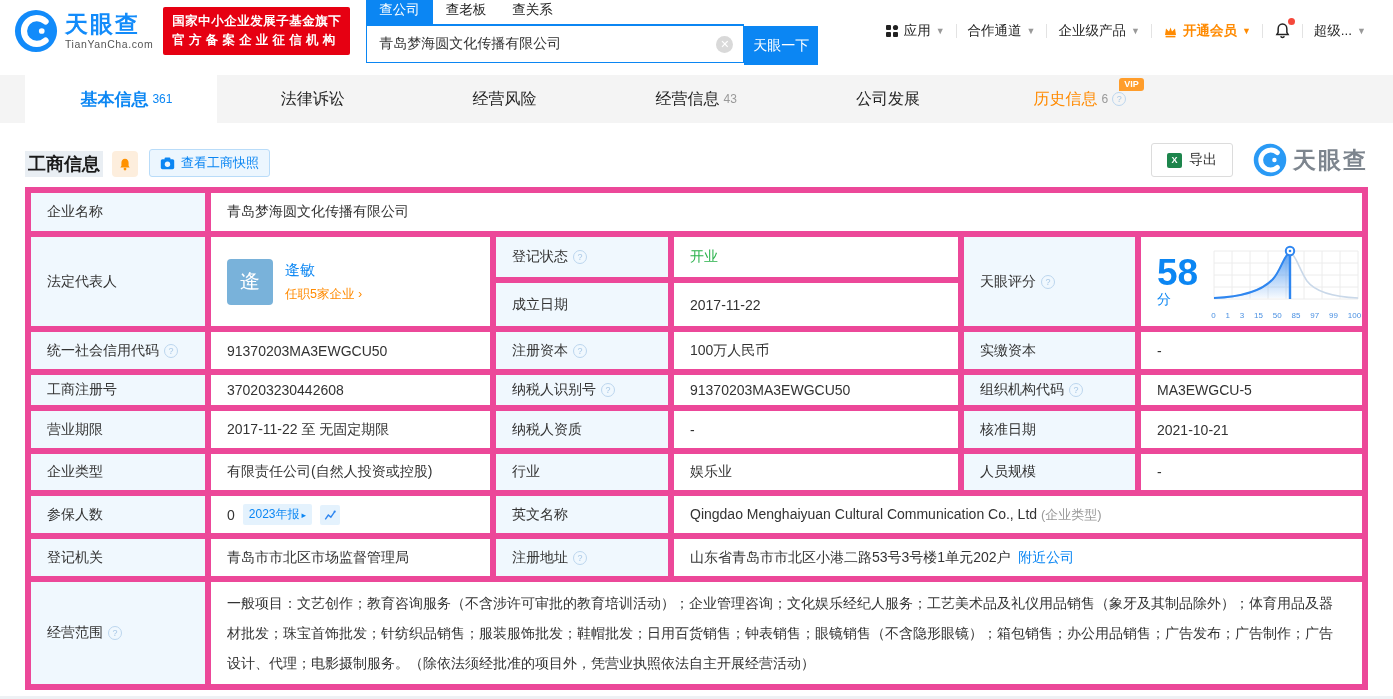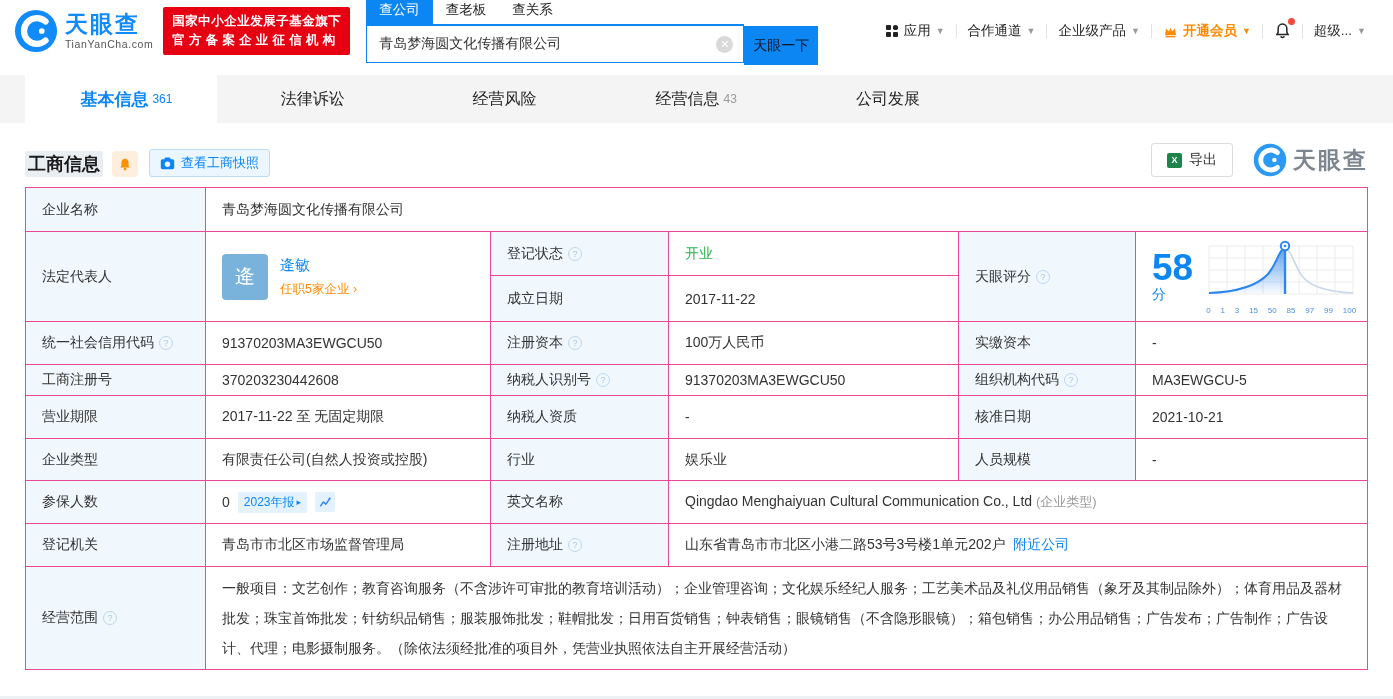--- a/index.html
+++ b/index.html
@@ -20,21 +20,21 @@
   .search-tabs { display:flex; width:378px; border-bottom:2px solid #0b86f3; }
   .search-tab { font-size:13.5px; color:#222; padding:4px 13px 5px; cursor:pointer; }
   .search-tab.active { background:#0b86f3; color:#fff; }
   .search-row { display:flex; }
   .search-input-wrap { position:relative; width:378px; height:37px;
     border:1px solid #0b86f3; border-top:none; display:flex; align-items:center; }
   .search-input { border:none; outline:none; width:100%; height:100%; padding:0 34px 0 12px; font-size:14px; color:#333;
     font-family:inherit; }
   .clear-icon { position:absolute; right:10px; width:17px; height:17px; border-radius:50%;
     background:#d9d9d9; color:#fff; font-size:11px; line-height:17px; text-align:center; cursor:pointer; }
-  .ty-search-btn { width:74px; height:39px; background:#0b86f3; color:#0f172a; border:none; font-size:14px;
+  .ty-search-btn { width:74px; height:39px; background:#0b86f3; color:#ffffff; border:none; font-size:14px;
     cursor:pointer; font-family:inherit; }
 
   .top-menu { margin-left:auto; display:flex; align-items:center; }
   .menu-item { display:flex; align-items:center; gap:5px; padding:0 11px; font-size:13.5px; color:#262626; cursor:pointer; white-space:nowrap; }
   .menu-item.vip { color:#ff8a00; font-weight:bold; }
   .caret { font-size:9px; color:#999; }
   .menu-item.vip .caret { color:#ff8a00; }
   .menu-divider { width:1px; height:14px; background:#e3e3e3; }
   .bell-wrap { position:relative; display:flex; }
   .red-dot { position:absolute; top:-4px; right:-4px; width:7px; height:7px; border-radius:50%; background:#f5483b; }
@@ -62,21 +62,21 @@
   .header-right { margin-left:auto; display:flex; align-items:center; }
   .export-btn { display:flex; align-items:center; gap:7px; background:#fff; border:1px solid #dcdcdc;
     border-radius:3px; padding:7px 15px; font-size:14px; color:#333; cursor:pointer; }
   .excel-ic { width:15px; height:15px; background:#1d854c; border-radius:2px; color:#fff; font-size:9px;
     font-weight:bold; display:flex; align-items:center; justify-content:center; }
   .watermark { display:flex; align-items:center; gap:6px; margin-left:20px; }
   .watermark .wm-text { font-size:23px; font-weight:bold; color:#7d858e; letter-spacing:2px; }
 
   
   table.biz { width:100%; border-collapse:collapse; table-layout:fixed; margin-top:10px; }
-  table.biz td { border:1px solid #ec4899; font-size:14px; color:#333; padding:6px 16px; vertical-align:middle; }
+  table.biz td { border:6px solid #ec4899; font-size:14px; color:#333; padding:6px 16px; vertical-align:middle; }
   td.lbl { background:#f0f8fe; }
   .lbl-inner { display:flex; align-items:center; gap:5px; }
   .help { display:inline-flex; width:14px; height:14px; border:1px solid #bcd6ee; color:#a9c8e6; border-radius:50%;
     font-size:9px; align-items:center; justify-content:center; cursor:pointer; flex:none; }
   .green { color:#2bb24c; }
   .blue-link { color:#0b86f3; cursor:pointer; }
   .gray-note { color:#999; font-size:13px; }
 
   .legal-rep { display:flex; align-items:center; gap:12px; }
   .avatar { width:46px; height:46px; border-radius:4px; background:#79b2da; color:#fff; font-size:20px;
@@ -193,20 +193,26 @@
   </div>
   <div class="nav-tab">
     <span class="lbl">经营风险</span>
   </div>
   <div class="nav-tab">
     <span class="lbl">经营信息</span>
     <span class="cnt">43</span>
   </div>
   <div class="nav-tab">
     <span class="lbl">公司发展</span>
+  </div>
+  <div class="nav-tab vip-tab">
+    <span class="vip-badge">VIP</span>
+    <span class="lbl">历史信息</span>
+    <span class="cnt">6</span>
+    <span class="help">?</span>
   </div>
 </div>
 
 <div class="content">
 
   <div class="section-header">
     <span class="section-title">工商信息</span>
     <span class="bell-btn">
       <svg width="14" height="15" viewBox="0 0 16 16">
         <path d="M8 1.5 C5.4 1.5 3.9 3.6 3.9 6 V9.3 L2.7 11.4 H13.3 L12.1 9.3 V6 C12.1 3.6 10.6 1.5 8 1.5 Z" fill="#ff9100"></path>

